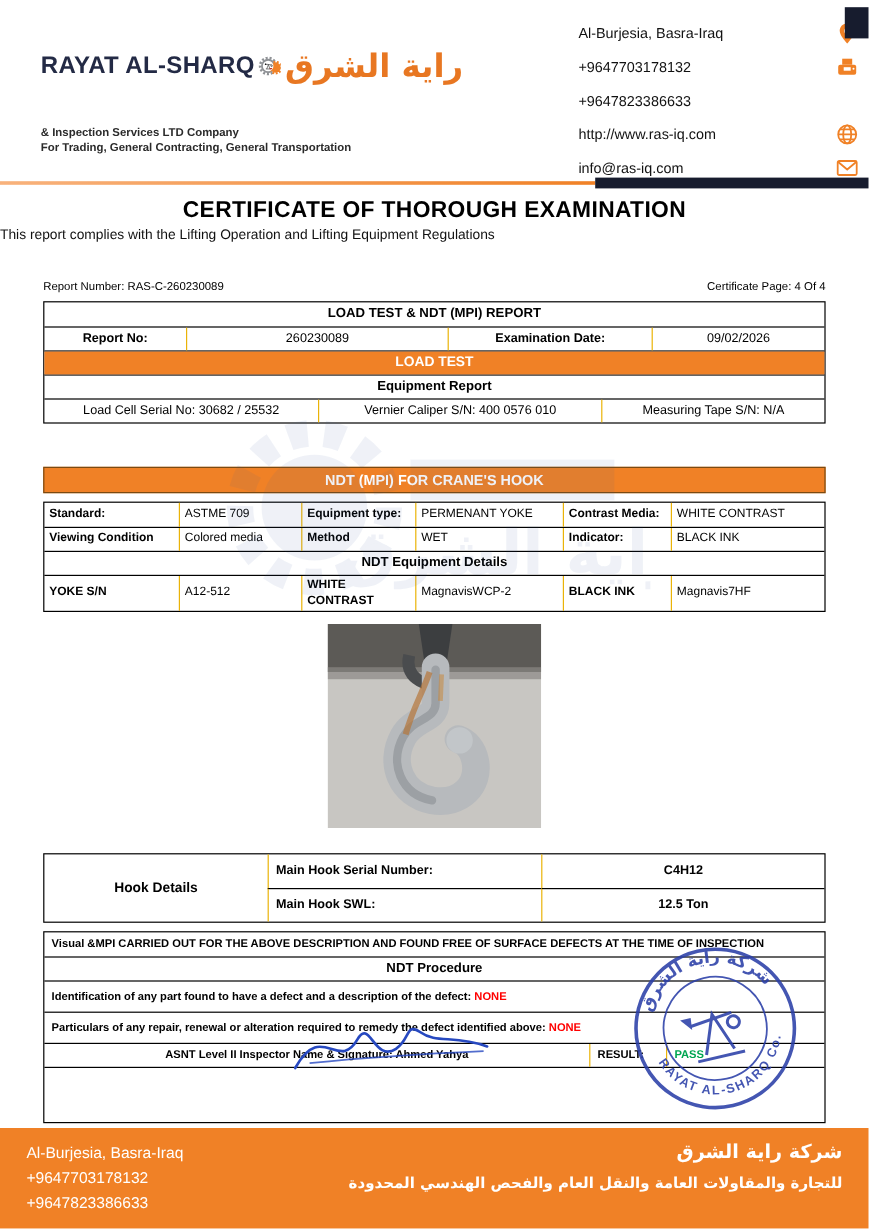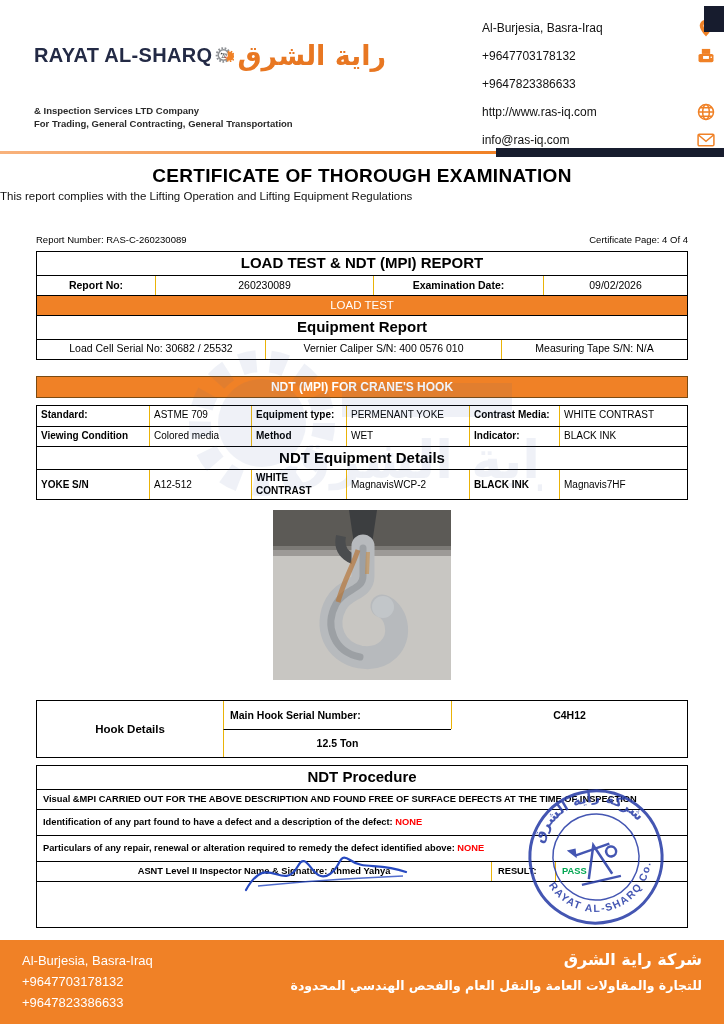--- a/index.html
+++ b/index.html
@@ -38,31 +38,31 @@
   .meta{display:flex;justify-content:space-between;align-items:flex-end;margin-top:32px;font-size:9.5px}
 
   
   .tbl{border:1.4px solid #000;width:100%}
   .trow{display:grid;min-height:20px}
   .trow + .trow{border-top:1px solid #000}
   .tcell{display:flex;align-items:center;padding:2px 6px;font-size:10.5px;line-height:1.25}
   .tcell + .tcell{border-left:1px solid #eab308}
   .center{justify-content:center;text-align:center}
   .bold{font-weight:bold}
-  .th-center{justify-content:center;font-weight:bold;font-size:15px}
-  .orange-band{background:var(--orange);color:#fff;font-weight:normal;justify-content:center;font-size:11.5px}
+  .th-center{justify-content:center;font-weight:bold;font-size:11px}
+  .orange-band{background:var(--orange);color:#fff;font-weight:bold;justify-content:center;font-size:11.5px}
   .g1{grid-template-columns:1fr}
   .g4{grid-template-columns:118px 218px 170px 1fr}
   .g3{grid-template-columns:228px 236px 1fr}
   .g6{grid-template-columns:112px 102px 95px 123px 90px 1fr}
   .g6 .tcell{font-size:10px;padding:2px 4px}
   .gres{grid-template-columns:454px 64px 1fr}
   .mt6{margin-top:6px}.mt7{margin-top:7px}.mt16{margin-top:16px}
 
-  .banner{margin-top:16px;background:var(--orange);border:1px solid #7a4a12;color:#fff;font-weight:bold;text-align:center;font-size:12px;padding:3px 0}
+  .banner{margin-top:36px;background:var(--orange);border:1px solid #7a4a12;color:#fff;font-weight:bold;text-align:center;font-size:12px;padding:3px 0}
 
   .photo-wrap{text-align:center;margin-top:10px}
   .hook-grid{display:grid;grid-template-columns:186px 228px 1fr;grid-template-rows:28px 28px}
   .bl{border-left:1px solid #000}
   .bt{border-top:1px solid #000}
   .hook-title{grid-row:1/3;justify-content:center;font-weight:bold;font-size:11.5px}
 
   .sm{font-size:9.3px}
   .tall{min-height:26px}
   .sigrow{height:46px}
@@ -252,30 +252,31 @@
         <path d="M95,42 L94,64" stroke="#c8893f" stroke-width="4" opacity=".55"></path>
         <circle cx="110" cy="97" r="11" fill="#c2c6c9"></circle>
       </svg>
     </div>
 
     <div class="tbl mt16">
       <div class="hook-grid">
         <div class="tcell hook-title">Hook Details</div>
         <div class="tcell bold bl">Main Hook Serial Number:</div>
         <div class="tcell bold bl center">C4H12</div>
+        <div class="tcell bold bl bt">Main Hook SWL:</div>
         <div class="tcell bold bl bt center">12.5 Ton</div>
       </div>
     </div>
 
     <div class="tbl mt7">
       <div class="trow g1">
+        <div class="tcell sm bold">Visual &amp;MPI CARRIED OUT FOR THE ABOVE DESCRIPTION AND FOUND FREE OF SURFACE DEFECTS AT THE TIME OF INSPECTION</div>
+      </div>
+      <div class="trow g1">
         <div class="tcell th-center">NDT Procedure</div>
-      </div>
-      <div class="trow g1">
-        <div class="tcell sm bold">Visual &amp;MPI CARRIED OUT FOR THE ABOVE DESCRIPTION AND FOUND FREE OF SURFACE DEFECTS AT THE TIME OF INSPECTION</div>
       </div>
       <div class="trow g1 tall">
         <div class="tcell sm bold">
           <span>Identification of any part found to have a defect and a description of the defect:</span>&nbsp;
           <span class="red">NONE</span>
         </div>
       </div>
       <div class="trow g1 tall">
         <div class="tcell sm bold">
           <span>Particulars of any repair, renewal or alteration required to remedy the defect identified above:</span>&nbsp;

